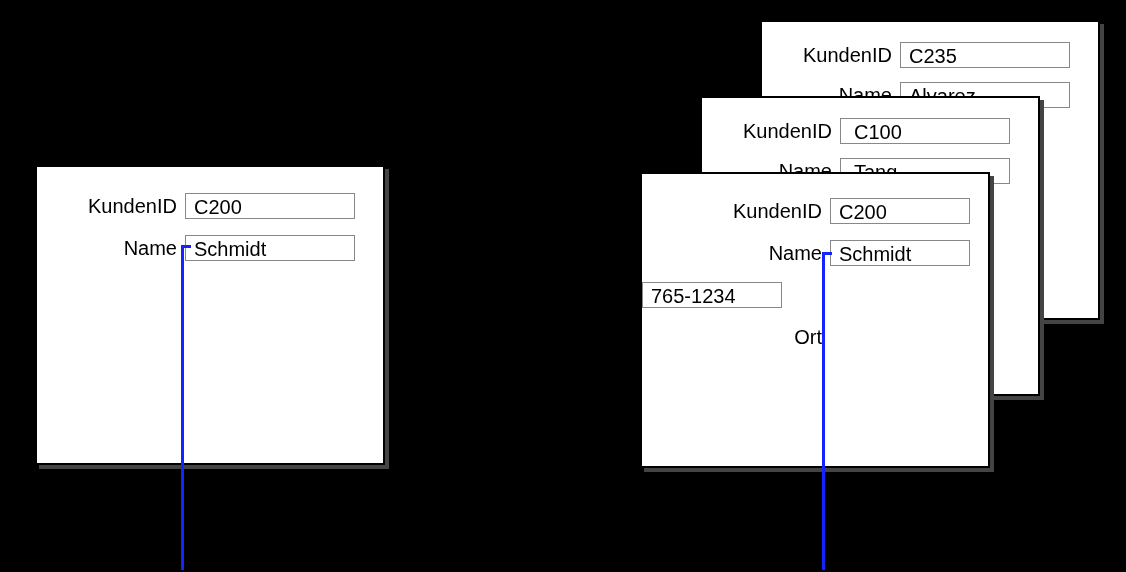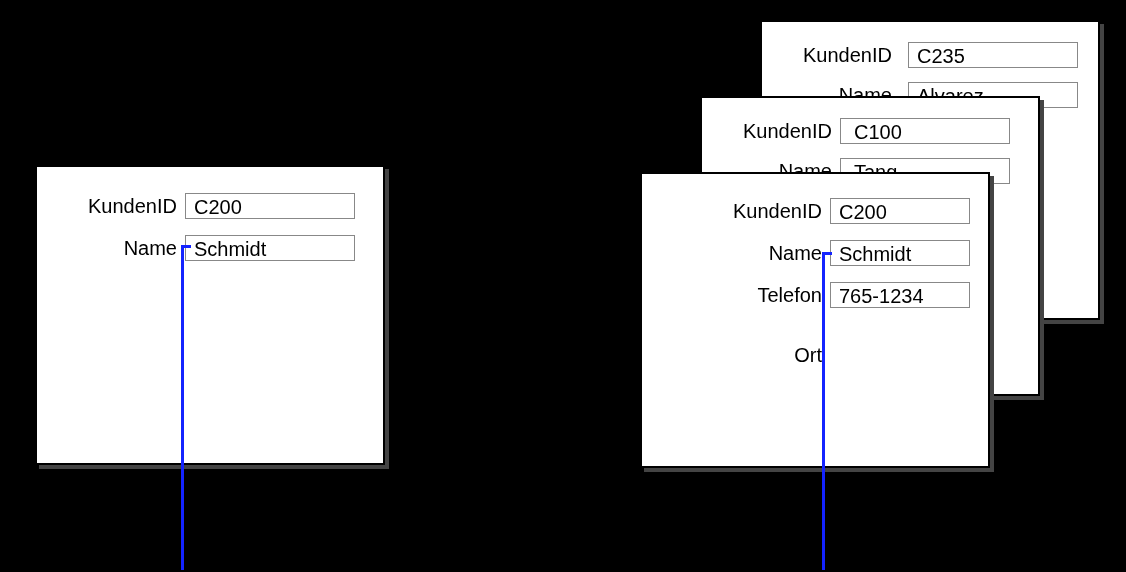--- a/index.html
+++ b/index.html
@@ -59,39 +59,39 @@
   
   #left-card           { top: 165px; left:  35px; width: 350px; height: 300px; }
   #left-card .row .lbl { width: 140px; }
   #left-card .row .val { width: 170px; }
   #left-row-0 { top:  24px; }
   #left-row-1 { top:  66px; }
 
   
   #back-card           { top:  20px; left: 760px; width: 340px; height: 300px; }
   #back-card .row .lbl { width: 130px; }
-  #back-card .row .val { width: 170px; margin-left: 8px; }
+  #back-card .row .val { width: 170px; }
   #back-row-0 { top:  18px; }
   #back-row-1 { top:  58px; }
 
   
   #mid-card            { top:  96px; left: 700px; width: 340px; height: 300px; }
   #mid-card .row .lbl  { width: 130px; }
   #mid-card .row .val  { width: 170px; padding-left: 13px; }
   #mid-row-0  { top:  18px; }
   #mid-row-1  { top:  58px; }
 
   
   #front-card           { top: 172px; left: 640px; width: 350px; height: 296px; }
   #front-card .row .lbl { width: 180px; }
   #front-card .row .val { width: 140px; }
   #front-row-0 { top:  22px; }
   #front-row-1 { top:  64px; }
   #front-row-2 { top: 106px; }
-  #front-row-3 { top: 166px; }
+  #front-row-3 { top: 148px; }
 
   
   .blueline {
     position: absolute;
     background: #1424ff;
   }
   
   #bl-left-v { left: 181px; top: 245px; width: 3px; height: 325px; }
   #bl-left-h { left: 181px; top: 245px; width: 10px; height: 3px; }
 
@@ -140,21 +140,20 @@
   <div id="front-card" class="card">
     <div id="front-row-0" class="row">
       <div class="lbl">KundenID</div>
       <div class="val">C200</div>
     </div>
     <div id="front-row-1" class="row">
       <div class="lbl">Name</div>
       <div class="val">Schmidt</div>
     </div>
     <div id="front-row-2" class="row">
-      <div class="lbl">Telefon</div>
       <div class="val">765-1234</div>
     </div>
     <div id="front-row-3" class="row">
       <div class="lbl">Ort</div>
     </div>
   </div>
 
   <div id="bl-left-h" class="blueline"></div>
   <div id="bl-left-v" class="blueline"></div>
   <div id="bl-right-h" class="blueline"></div>

